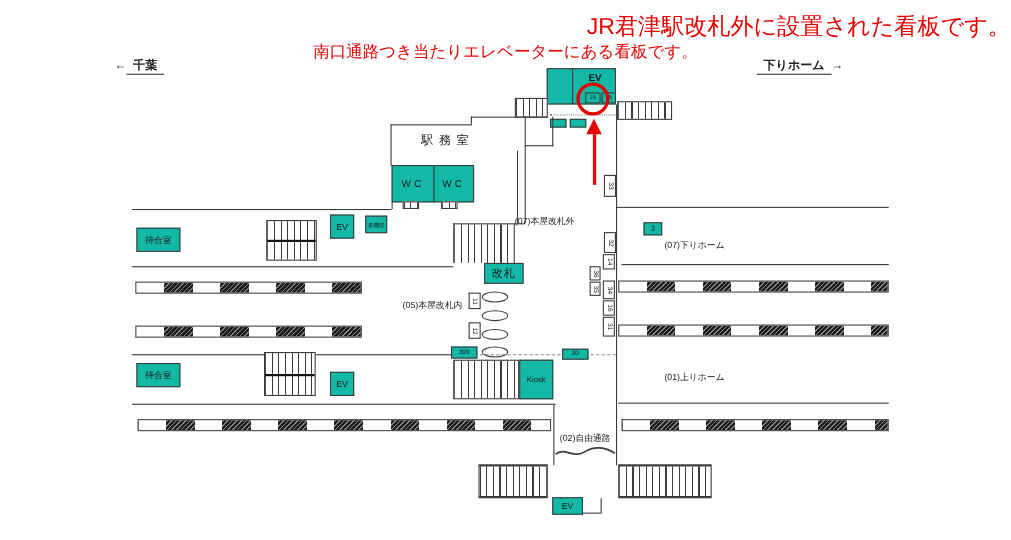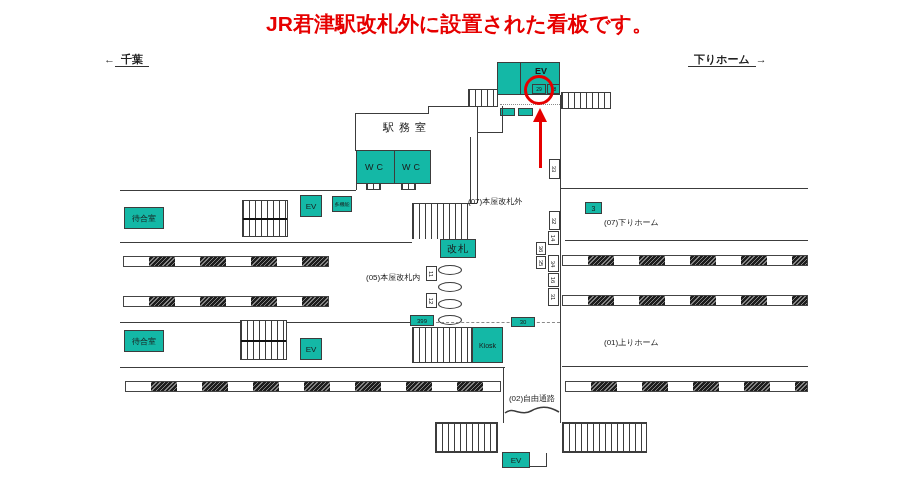--- a/index.html
+++ b/index.html
@@ -13,34 +13,35 @@
   .stairs .mid { position:absolute; left:0; right:0; height:2px; background:#111; }
   .strip { position:absolute; height:11px; border:1px solid #444; background-color:#fff;
            background-image:repeating-linear-gradient(135deg,rgba(255,255,255,.45) 0 1px,transparent 1px 3px),
                             repeating-linear-gradient(90deg,#fff 0 25px,#1d1d1d 25px 51px); }
   .vsign { position:absolute; border:1px solid #3c3c3c; background:#fff; display:flex; align-items:center; justify-content:center; }
   .vsign span { transform:rotate(90deg); font-size:6px; line-height:1; color:#111; }
   .tiny { font-size:5px; letter-spacing:0; }
   .oval { position:absolute; width:24px; height:10px; border:1px solid #3c3c3c; border-radius:50%; background:#fff; }
   .dash { position:absolute; border-top:1px dashed #8a8a8a; }
   .dots { position:absolute; border-top:1px dotted #8a8a8a; }
-  .title1 { position:absolute; top:10px; left:0; width:100%; text-align:center; font-size:21px; font-weight:700; }
+  .title1 { position:absolute; top:10px; left:0; width:100%; text-align:right; font-size:21px; font-weight:400; }
   .title2 { position:absolute; top:38px; left:0; width:100%; text-align:center; font-size:15px; font-weight:500; }
   .dir { position:absolute; top:52px; font-size:11px; font-weight:bold; color:#222; }
   .dir .u { border-bottom:1px solid #333; padding:0 6px 1px 6px;text-align:right; }
   .redline { position:absolute; background:#e60000; }
   .arrowhead { position:absolute; width:0; height:0; border-left:7px solid transparent; border-right:7px solid transparent; border-bottom:14px solid #e60000; }
   .circle { position:absolute; width:30px; height:30px; border:3px solid #e60000; border-radius:50%; }
 </style>
 </head>
 <body>
 
 <div class="stage">
 
   <div class="title1" style="color:#e60000">JR君津駅改札外に設置された看板です。</div>
+  <div class="title2" style="color:#e60000">南口通路つき当たりエレベーターにある看板です。</div>
 
   <div class="dir" style="left:104px"><span>←</span><span class="u">千葉</span></div>
   <div class="dir" style="left:688px"><span class="u">下りホーム</span><span>→</span></div>
 
   <div class="box" style="left:497px;top:62px;width:63px;height:33px"></div>
   <div class="wall" style="left:520px;top:62px;width:1px;height:33px"></div>
   <div class="lbl" style="left:522px;top:66px;width:38px;text-align:center;font-size:9px;font-weight:bold">EV</div>
   <div class="box tiny" style="left:532px;top:84px;width:14px;height:10px;font-size:5px">29</div>
   <div class="box tiny" style="left:547px;top:84px;width:13px;height:10px;font-size:5px">28</div>
   <div class="stairs" style="left:468px;top:89px;width:30px;height:18px"></div>

